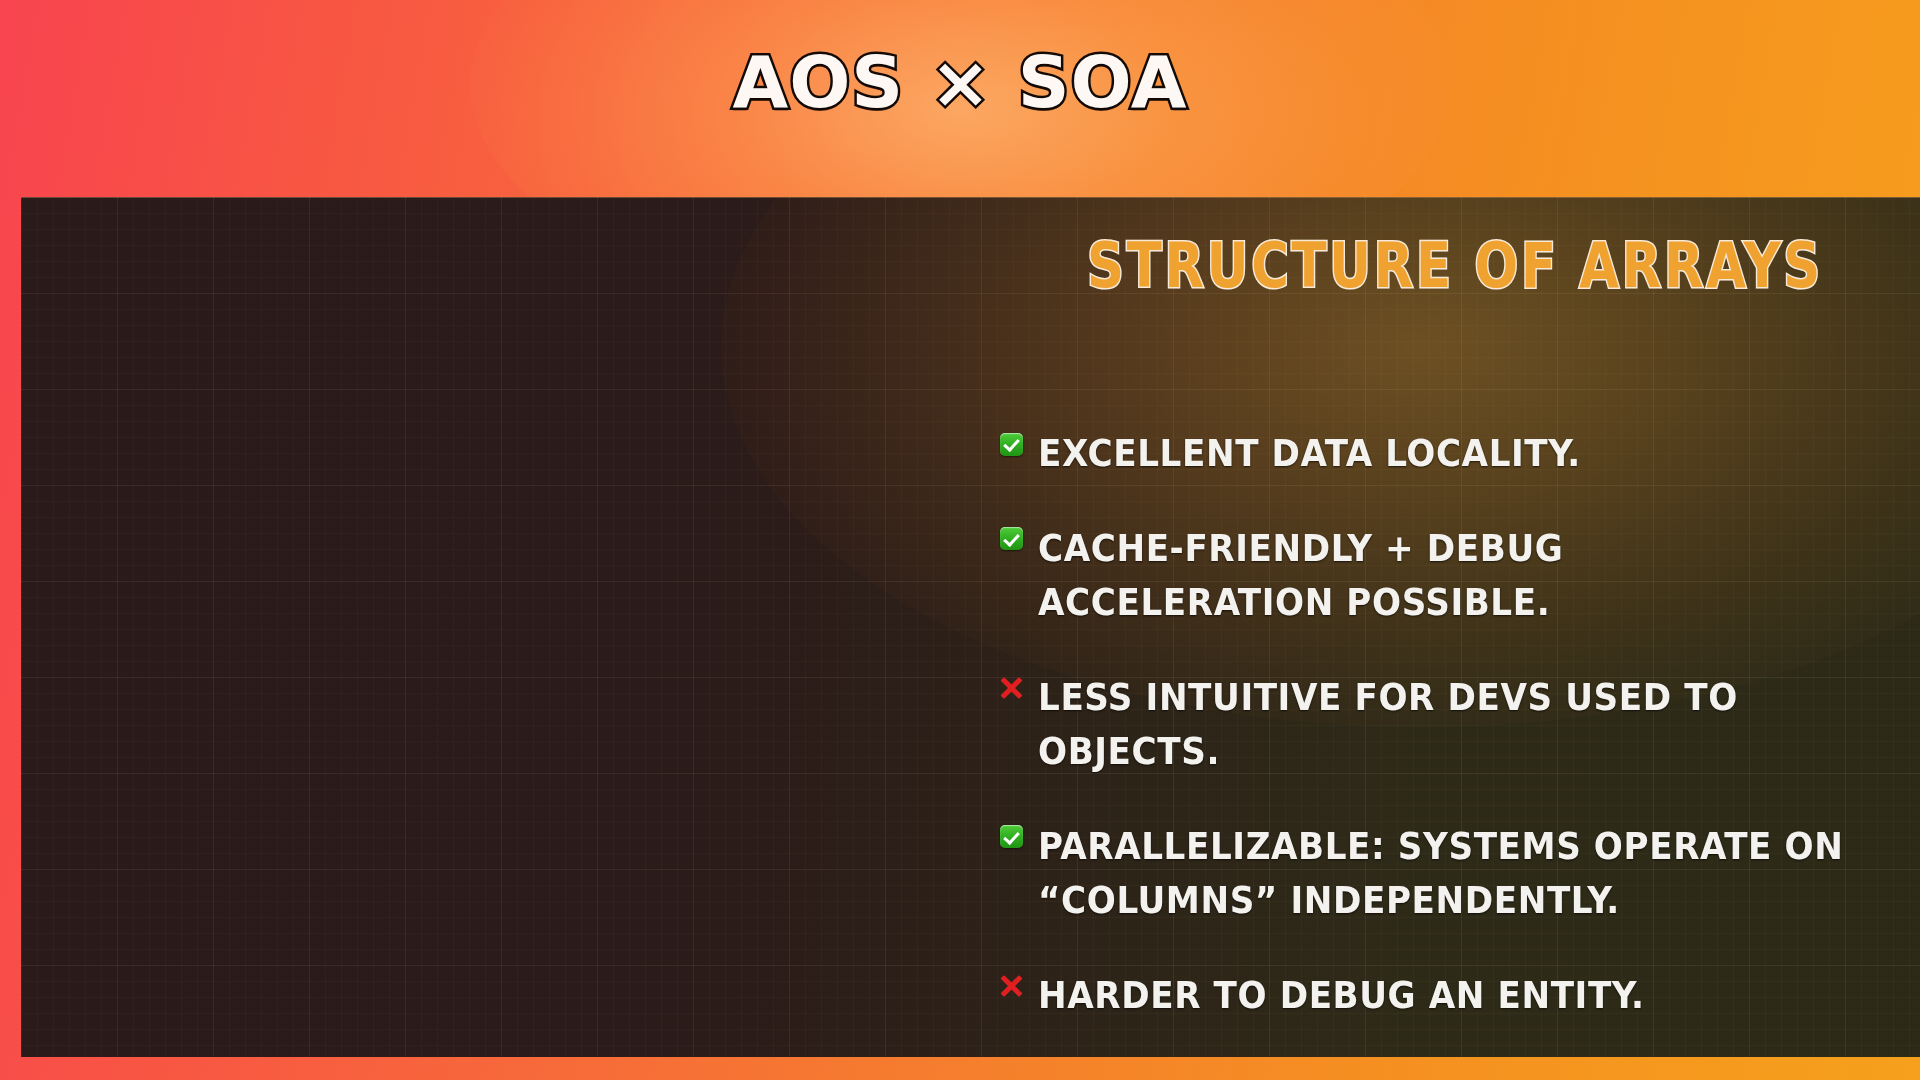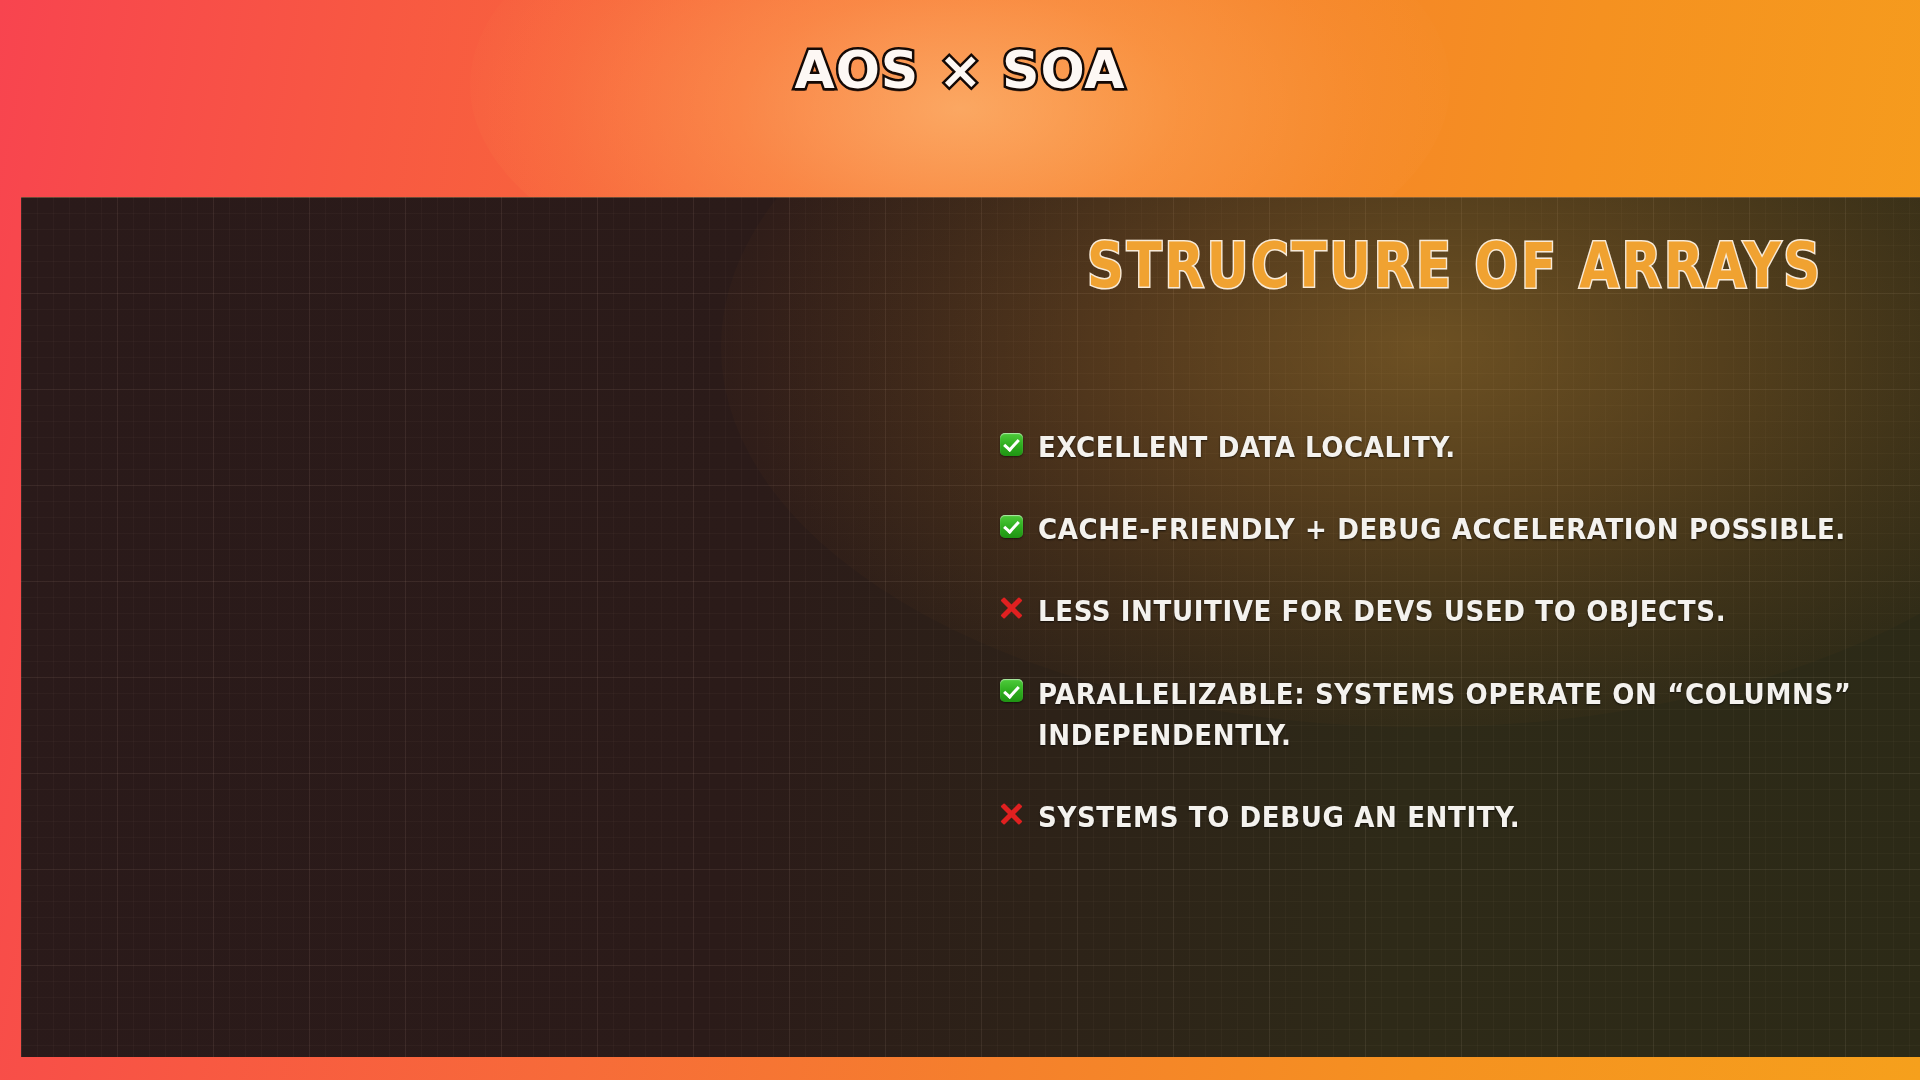--- a/index.html
+++ b/index.html
@@ -42,21 +42,21 @@
   }
 
   #deck-title {
     position: absolute;
     left: 0;
     top: 40px;
     width: 1920px;
     text-align: center;
     font-family: "DejaVu Sans", sans-serif;
     font-weight: bold;
-    font-size: 52px;
+    font-size: 72px;
     letter-spacing: 1px;
     color: #fdf8f4;
     -webkit-text-stroke: 5px #140a06;
     paint-order: stroke fill;
     text-shadow: 0 3px 0 rgba(20, 8, 4, 0.55);
     white-space: nowrap;
   }
 
   
   #panel {
@@ -211,21 +211,21 @@
     height: 26px;
     background: #e02020;
     border-radius: 1px;
   }
   .mark-cross::before { transform: rotate(45deg); }
   .mark-cross::after  { transform: rotate(-45deg); }
 
   .bullet-text {
     font-family: "DejaVu Sans Condensed", "Liberation Sans Narrow", "Liberation Sans", sans-serif;
     font-weight: bold;
-    font-size: 29px;
+    font-size: 38px;
     line-height: 1.42;
     letter-spacing: 0.6px;
     color: #f4f2ee;
     text-shadow: 0 1px 2px rgba(0,0,0,0.65);
     max-width: 830px;
   }
 </style>
 </head>
 <body>
 
@@ -274,20 +274,20 @@
             <span class="bullet-mark">
               <span class="mark-check"></span>
             </span>
             <span class="bullet-text">PARALLELIZABLE: SYSTEMS OPERATE ON “COLUMNS” INDEPENDENTLY.</span>
           </div>
 
           <div class="bullet-row">
             <span class="bullet-mark">
               <span class="mark-cross"></span>
             </span>
-            <span class="bullet-text">SYSTEMS TO DEBUG AN ENTITY.</span>
+            <span class="bullet-text">HARDER TO DEBUG AN ENTITY.</span>
           </div>
 
         </div>
       </div>
     </div>
   </div>
 </div>
 
 </body></html>

